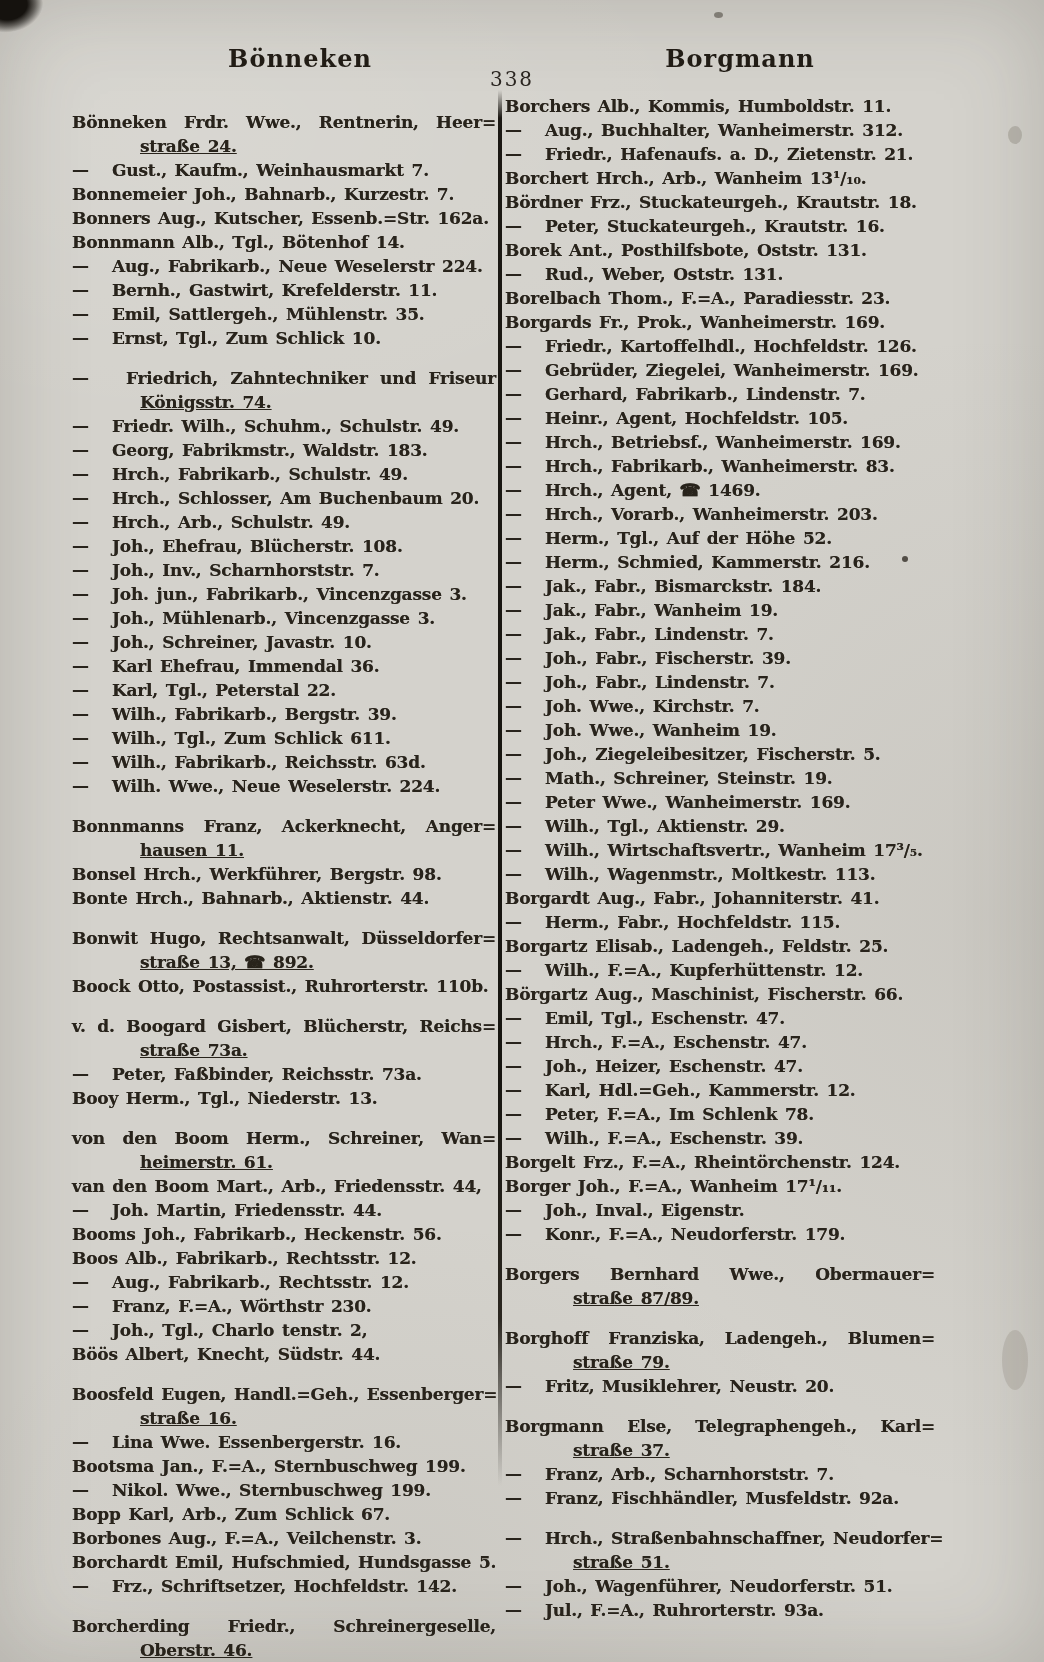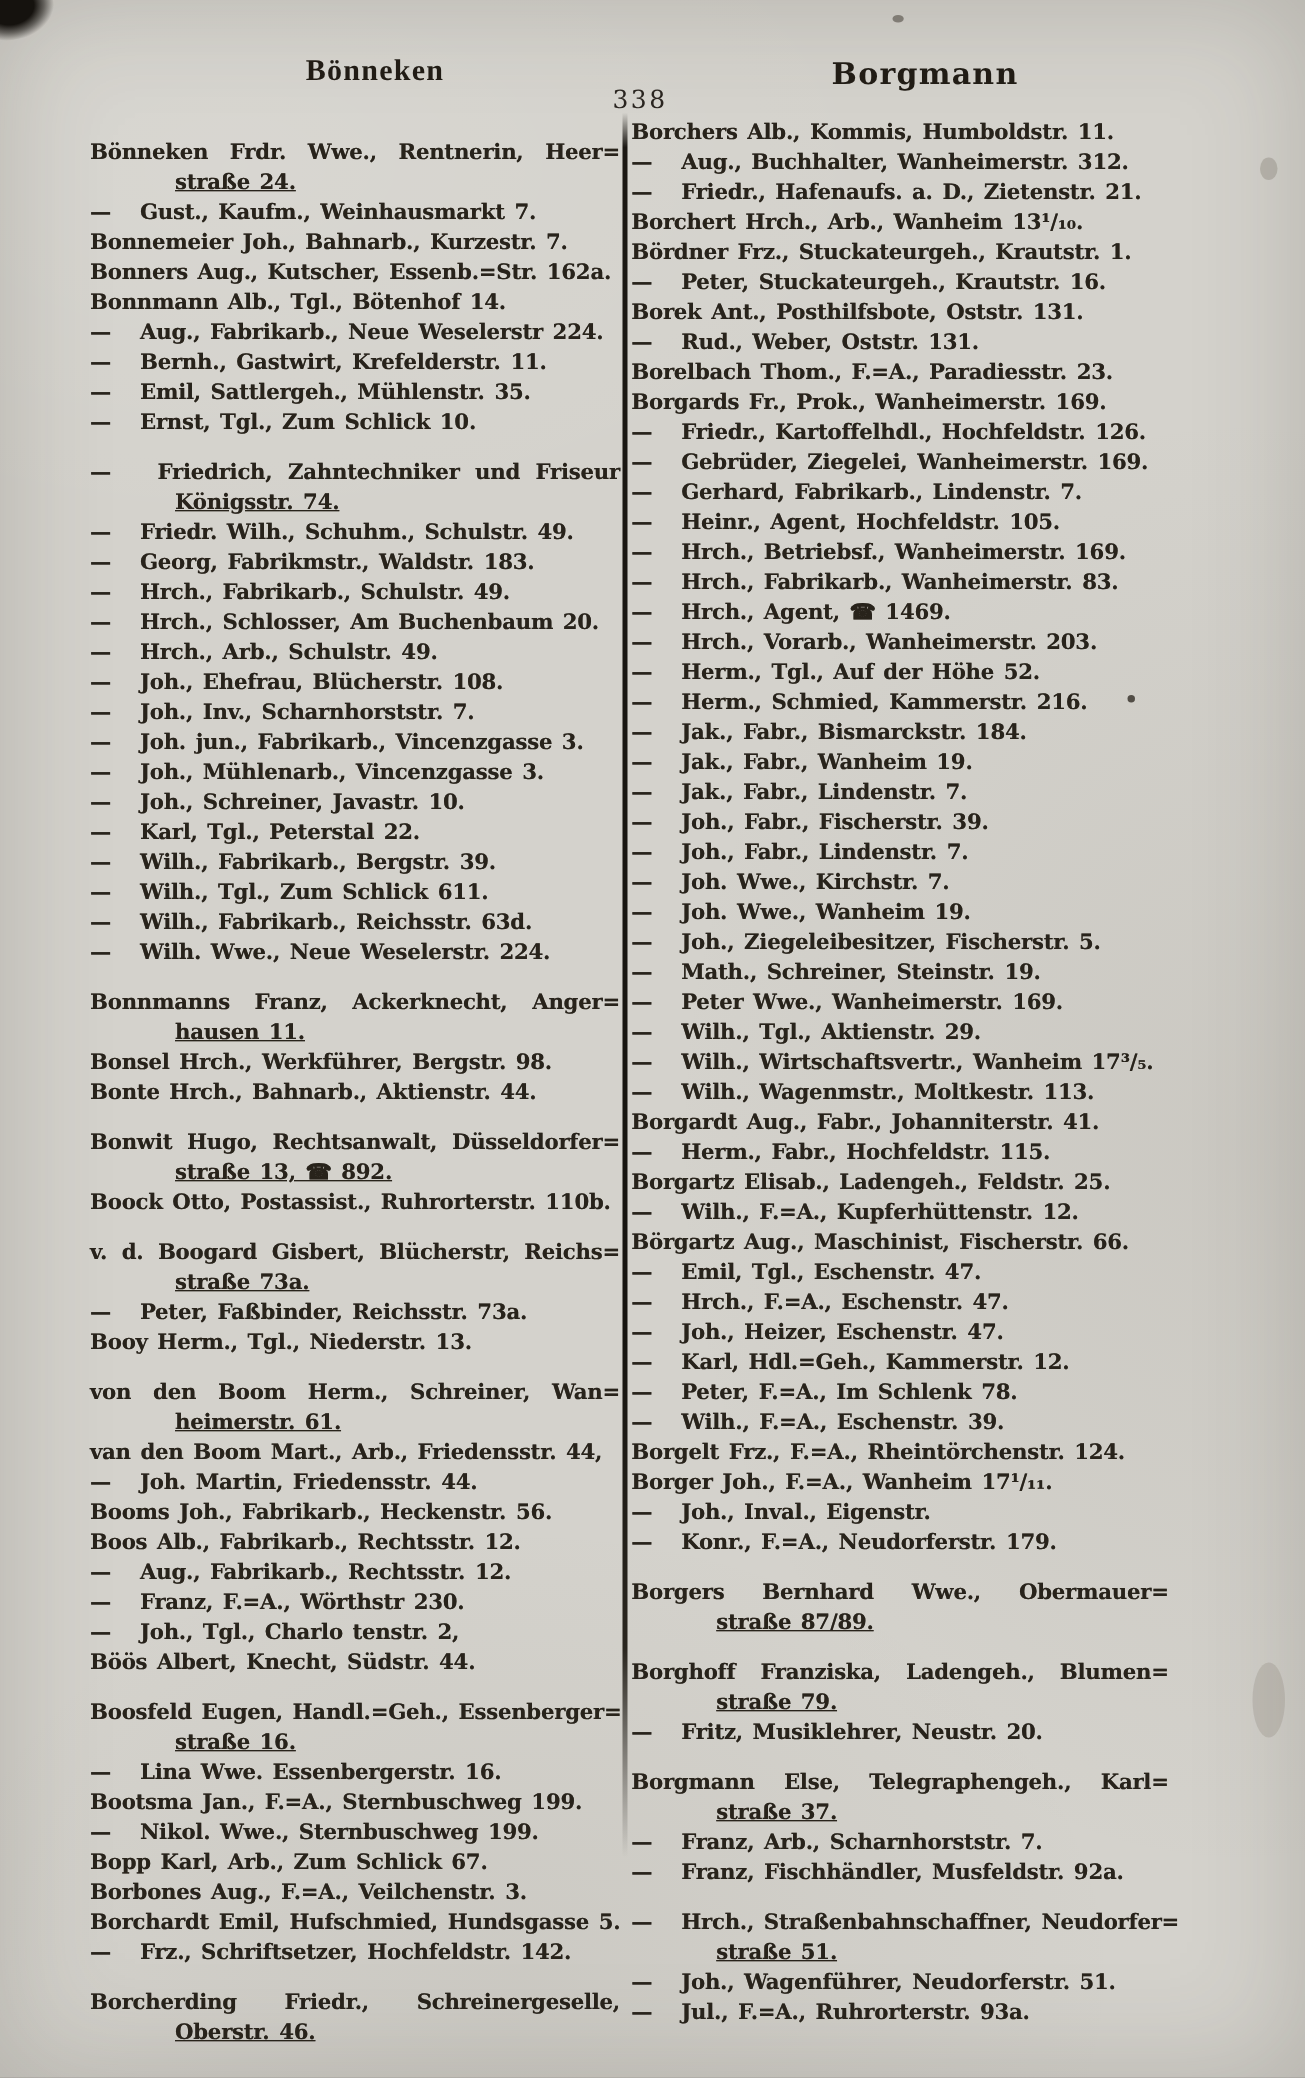--- a/index.html
+++ b/index.html
@@ -16,21 +16,21 @@
     overflow:hidden;
     font-family:"DejaVu Serif","Liberation Serif",serif;
     color:#27221b;
   }
   
   .hdr{position:absolute;top:44px;left:0;width:1044px;height:36px;}
   .hdr .kw{
     position:absolute;font-weight:700;font-size:24px;letter-spacing:1px;color:#211c15;
     text-align:center;
   }
-  .hdr .kw.left{left:160px;width:280px;font-family:Liberation Serif, serif;}
+  .hdr .kw.left{left:160px;width:280px;}
   .hdr .kw.right{left:600px;width:280px;}
   .hdr .pno{
     position:absolute;left:452px;width:120px;text-align:center;
     font-weight:400;font-size:20px;top:3px;color:#2a2520;letter-spacing:2px;margin-top:20px;
   }
   
   .col{position:absolute;top:94px;}
   .col.left{left:72px;width:424px;}
   .col.right{left:505px;width:430px;}
   .entry{margin:0;padding:0;}
@@ -140,20 +140,23 @@
       <div class="entry">
         <span class="line">—&nbsp;&nbsp;&nbsp;Joh. jun., Fabrikarb., Vincenzgasse 3.</span>
       </div>
       <div class="entry">
         <span class="line">—&nbsp;&nbsp;&nbsp;Joh., Mühlenarb., Vincenzgasse 3.</span>
       </div>
       <div class="entry">
         <span class="line">—&nbsp;&nbsp;&nbsp;Joh., Schreiner, Javastr. 10.</span>
       </div>
       <div class="entry">
+        <span class="line">—&nbsp;&nbsp;&nbsp;Karl Ehefrau, Immendal 36.</span>
+      </div>
+      <div class="entry">
         <span class="line">—&nbsp;&nbsp;&nbsp;Karl, Tgl., Peterstal 22.</span>
       </div>
       <div class="entry">
         <span class="line">—&nbsp;&nbsp;&nbsp;Wilh., Fabrikarb., Bergstr. 39.</span>
       </div>
       <div class="entry">
         <span class="line">—&nbsp;&nbsp;&nbsp;Wilh., Tgl., Zum Schlick 611.</span>
       </div>
       <div class="entry">
         <span class="line">—&nbsp;&nbsp;&nbsp;Wilh., Fabrikarb., Reichsstr. 63d.</span>
@@ -253,21 +256,21 @@
       <div class="entry">
         <span class="line">—&nbsp;&nbsp;&nbsp;Aug., Buchhalter, Wanheimerstr. 312.</span>
       </div>
       <div class="entry">
         <span class="line">—&nbsp;&nbsp;&nbsp;Friedr., Hafenaufs. a. D., Zietenstr. 21.</span>
       </div>
       <div class="entry">
         <span class="line">Borchert Hrch., Arb., Wanheim 13¹/₁₀.</span>
       </div>
       <div class="entry">
-        <span class="line">Bördner Frz., Stuckateurgeh., Krautstr. 1.</span>
+        <span class="line">Bördner Frz., Stuckateurgeh., Krautstr. 18.</span>
       </div>
       <div class="entry">
         <span class="line">—&nbsp;&nbsp;&nbsp;Peter, Stuckateurgeh., Krautstr. 16.</span>
       </div>
       <div class="entry">
         <span class="line">Borek Ant., Posthilfsbote, Oststr. 131.</span>
       </div>
       <div class="entry">
         <span class="line">—&nbsp;&nbsp;&nbsp;Rud., Weber, Oststr. 131.</span>
       </div>

